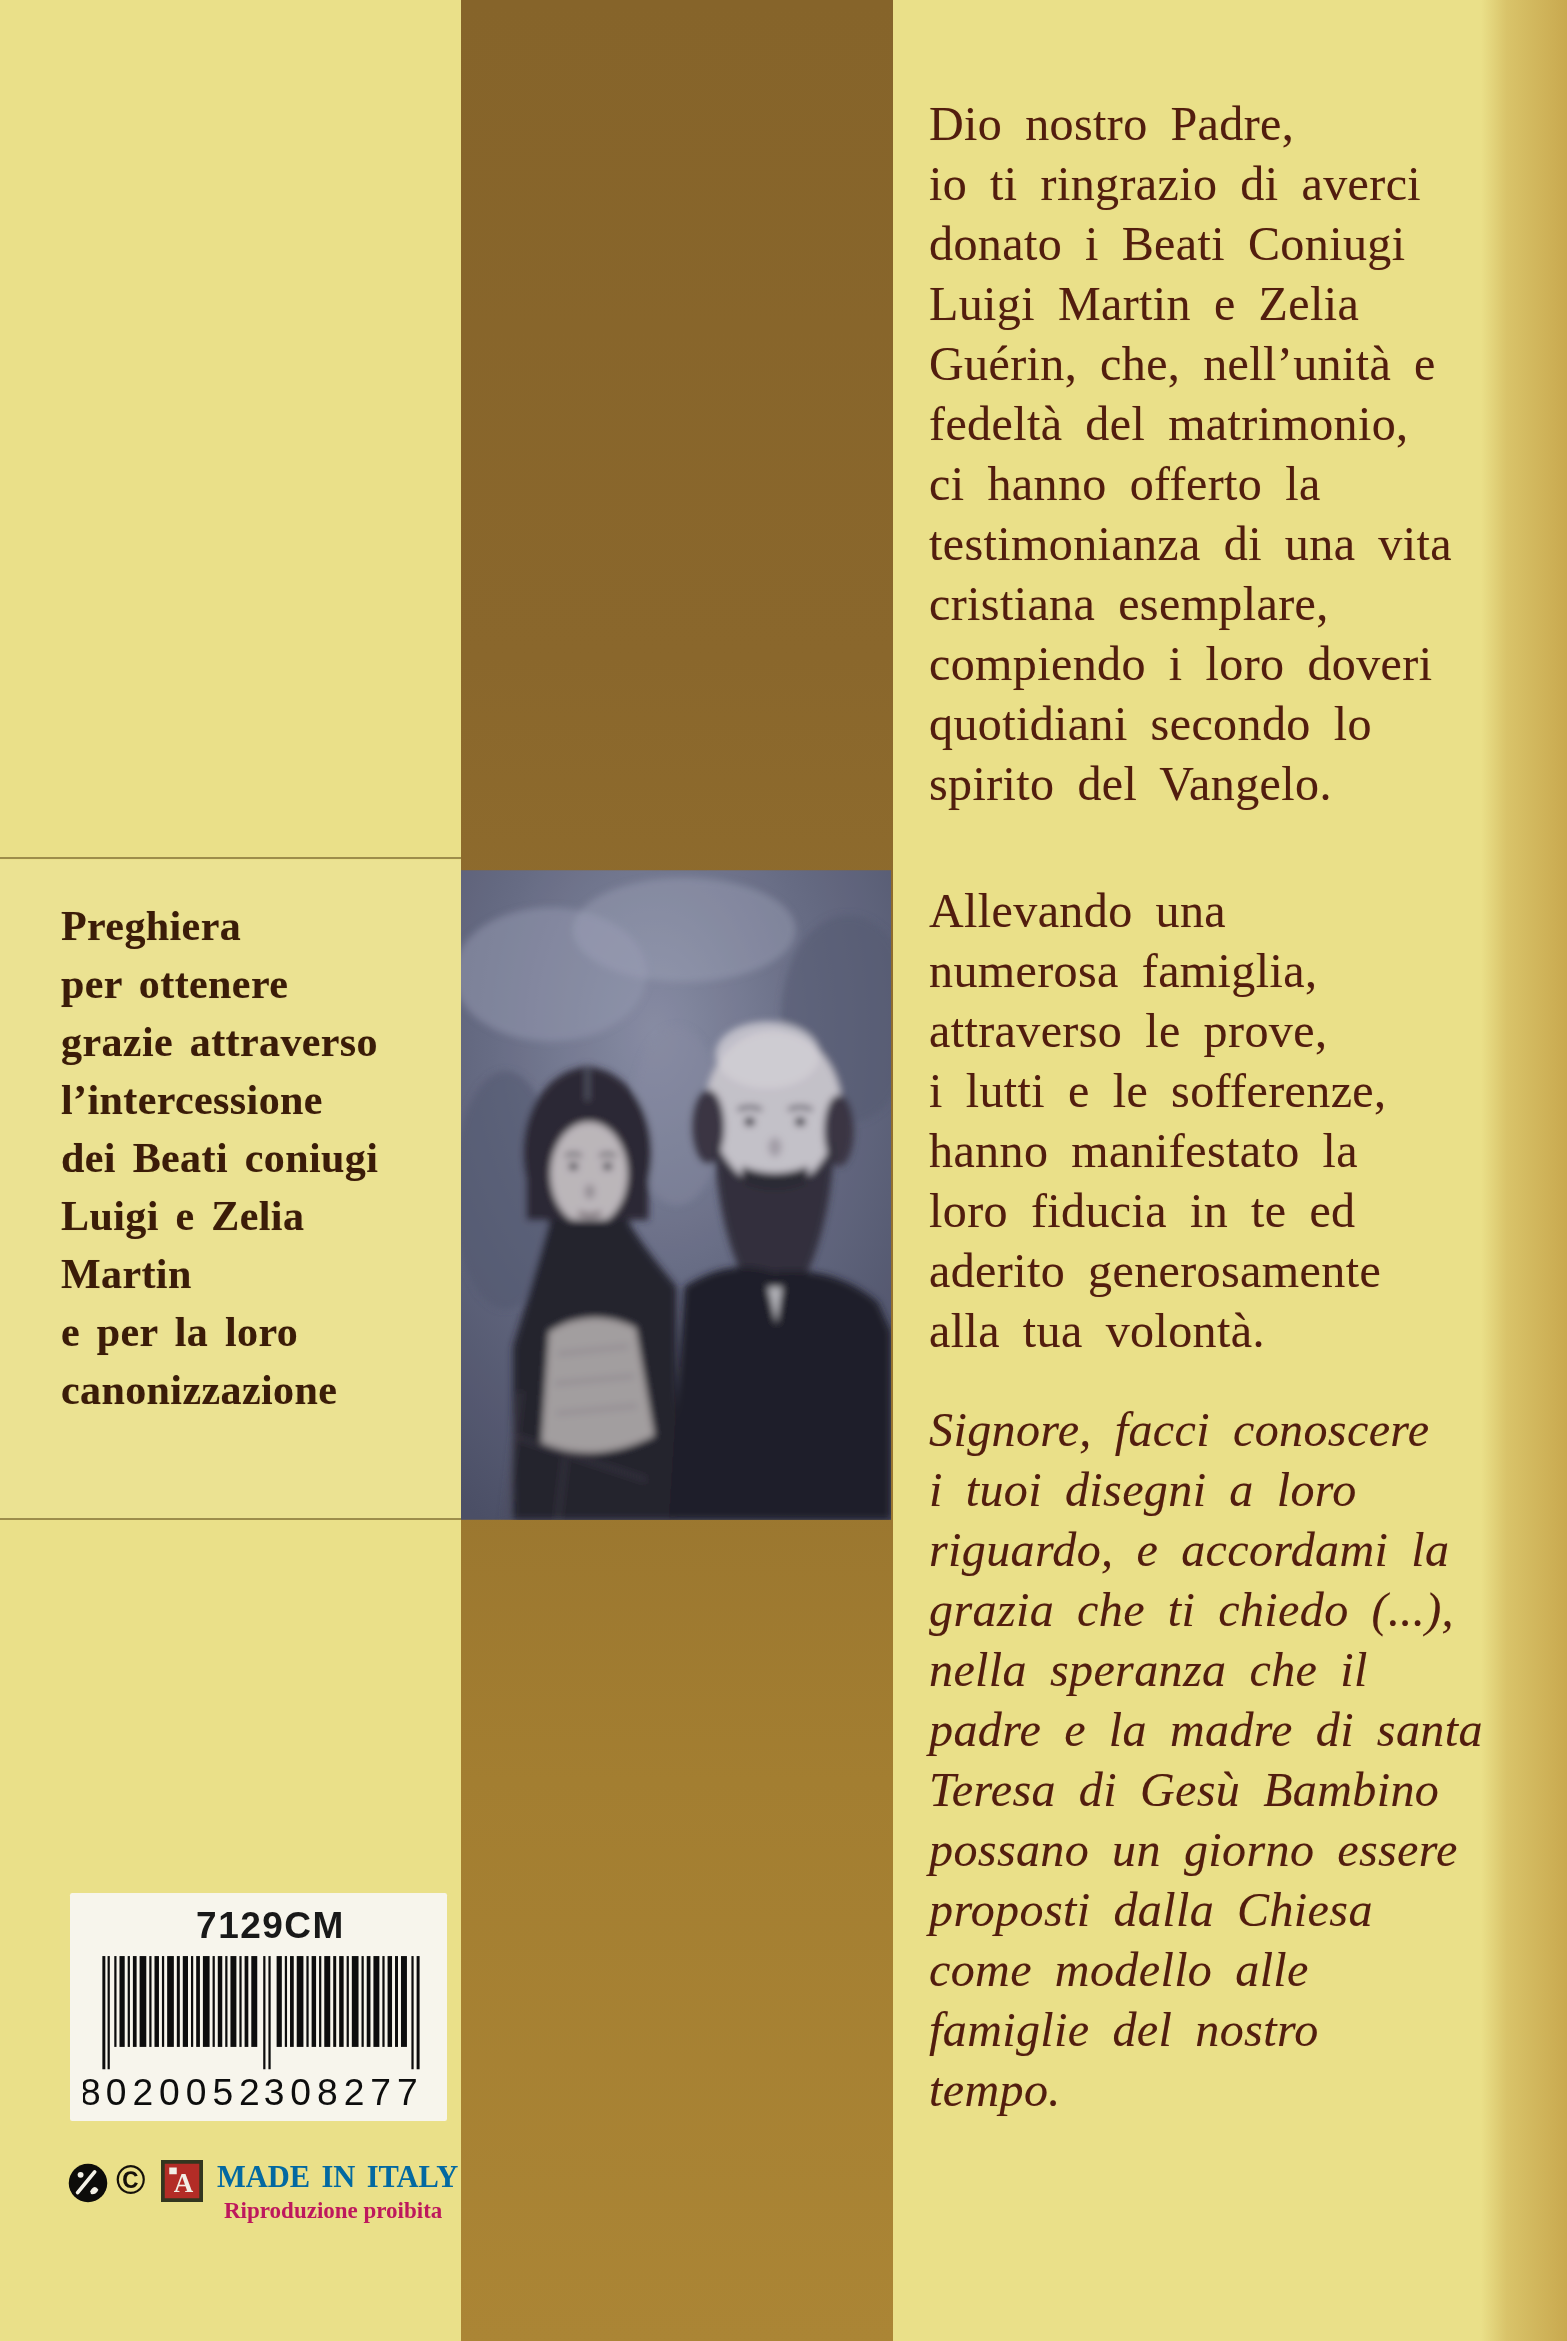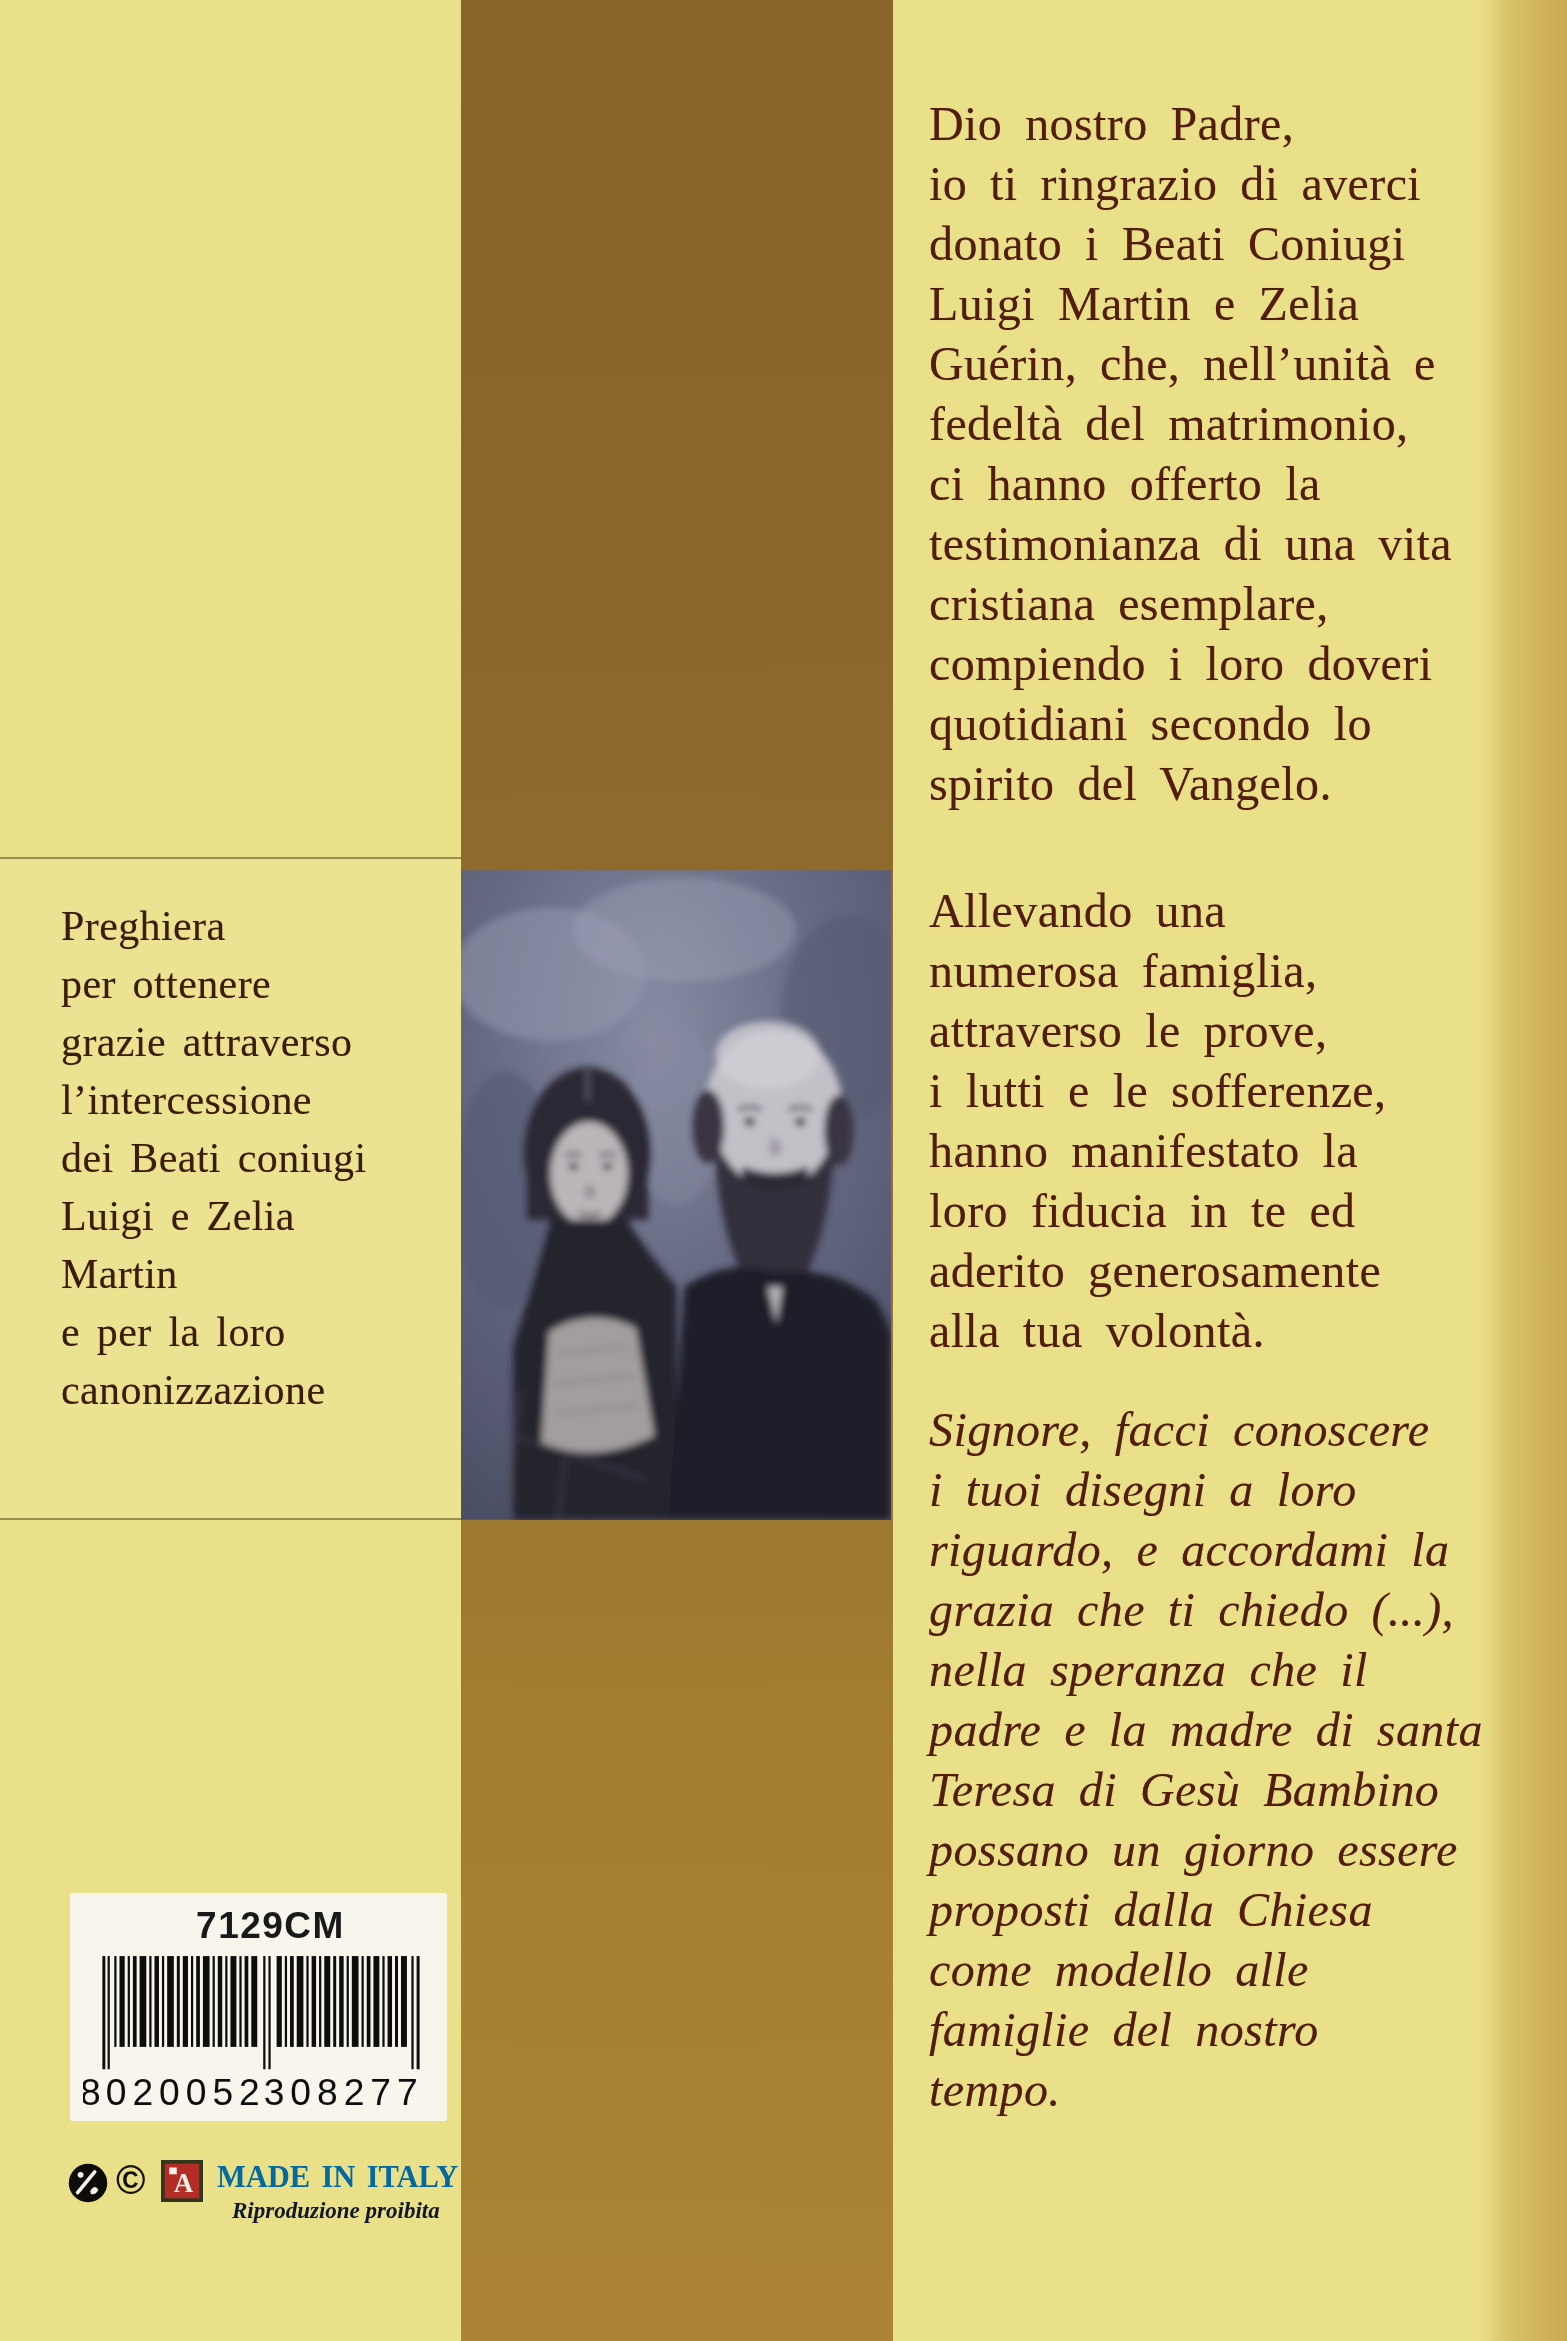--- a/index.html
+++ b/index.html
@@ -21,21 +21,21 @@
     background:linear-gradient(90deg,rgba(203,172,80,0) 0%,rgba(203,172,80,.55) 30%,#c9a94f 100%);
   }
   
   .rule{position:absolute;left:0;width:461px;height:2.2px;background:rgba(92,72,22,.55);}
   .rule.top{top:857px;}
   .rule.bottom{top:1518px;}
   .title-band{position:absolute;left:0;top:860px;width:461px;height:659px;background:rgba(255,255,250,.08);}
   
   .title-block{
     position:absolute;left:61px;top:897px;width:396px;
-    font-size:42px;line-height:58px;font-weight:normal;
+    font-size:42px;line-height:58px;font-weight:bold;
     color:#3b1c08;white-space:pre-line;
     letter-spacing:0.4px;word-spacing:.14em;
     text-shadow:0 0 0.7px rgba(50,25,5,.35);
   }
   
   .prayer{
     position:absolute;left:929px;top:94px;width:618px;
     font-size:48px;line-height:60px;color:#521d0e;
     letter-spacing:0.4px;word-spacing:.22em;
     text-shadow:0 0 0.7px rgba(70,25,8,.35);
@@ -60,22 +60,22 @@
   }
   .barcode-svg{position:absolute;left:13.4px;top:63px;}
   
   .footer-item{position:absolute;}
   .made-in{
     left:217px;top:2160px;
     font-size:30.5px;font-weight:bold;color:#0369a1;letter-spacing:0;
     word-spacing:.12em;
   }
   .repro{
-    left:232px;top:2198px;
-    font-size:23px;font-weight:600;color:#0f172a;font-style:italic;
+    left:224px;top:2198px;
+    font-size:23px;font-weight:600;color:#be185d;
   }
   .copyright{
     left:116px;top:2158px;font-size:40px;color:#15100a;
     font-family:"Liberation Sans","DejaVu Sans",sans-serif;font-weight:bold;
   }
 </style>
 </head>
 <body>
 
 <div class="card">

